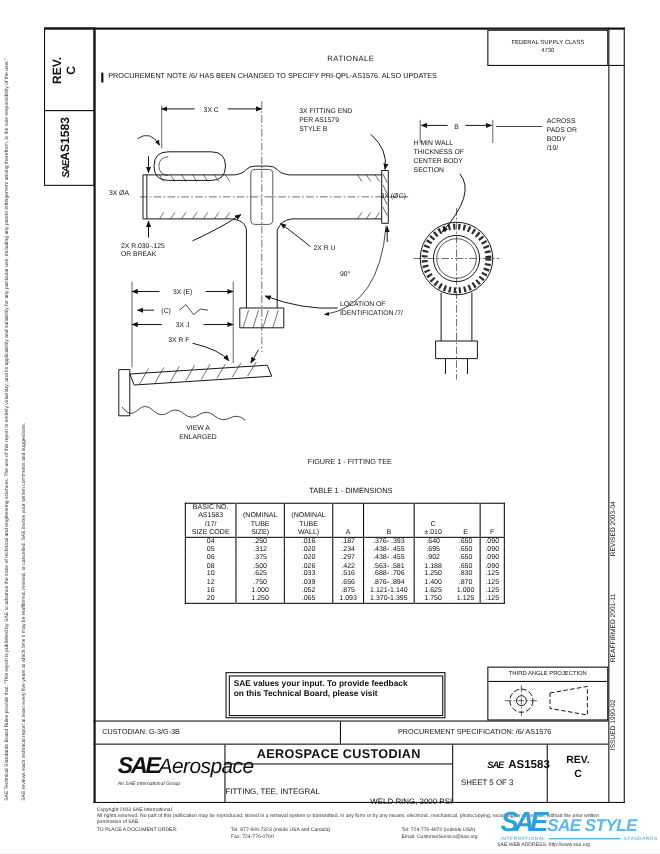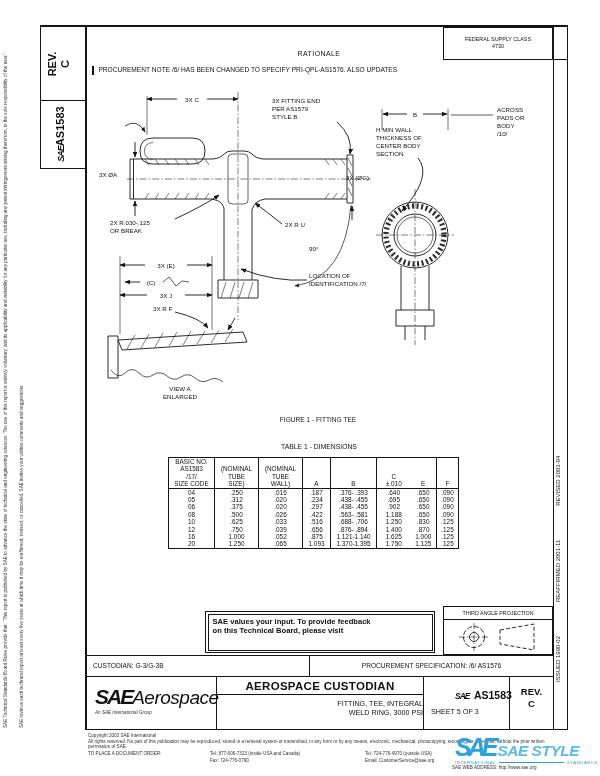--- a/index.html
+++ b/index.html
@@ -318,21 +318,21 @@
             <td class="bR">1.093</td>
             <td class="bR">1.370-1.395</td>
             <td>1.750</td>
             <td class="bR">1.125</td>
             <td>.125</td>
         </tr>
       </tbody>
     </table>
   </div>
 
-  <div class="abs" style="left:205px;top:611px;width:230px;height:42px;border:1.6px solid #141414;padding:1.5px;box-sizing:border-box;">
+  <div class="abs" style="left:205px;top:611px;width:200px;height:42px;border:1.6px solid #141414;padding:1.5px;box-sizing:border-box;">
     <div style="border:1.2px solid #141414;height:100%;box-sizing:border-box;padding:2px 4px;">
       <div class="fbx">SAE values your input. To provide feedback</div>
       <div class="fbx">on this Technical Board, please visit</div>
     </div>
   </div>
 
   <div class="abs" style="left:443px;top:606px;width:110px;height:49px;border:1.2px solid #141414;box-sizing:border-box;">
     <div style="border-bottom:1.2px solid #141414;font-size:5.3px;text-align:center;line-height:12px;height:12px;">THIRD ANGLE PROJECTION</div>
     <svg width="106" height="34" viewBox="0 0 106 34">
       <g stroke="#141414" fill="none" stroke-width=".9">
@@ -343,29 +343,29 @@
       </g>
     </svg>
   </div>
 
   <div class="abs" style="left:85px;top:655px;width:468px;height:21px;border-top:1.4px solid #141414;box-sizing:border-box;display:flex;font-size:6.6px;">
     <div style="width:225px;border-right:1.2px solid #141414;padding:6px 0 0 8px;box-sizing:border-box;">CUSTODIAN: G-3/G-3B</div>
     <div style="flex:1;text-align:center;padding-top:6px;">PROCUREMENT SPECIFICATION: /6/ AS1576</div>
   </div>
 
   <div class="abs" style="left:85px;top:676px;width:468px;height:53px;border-top:1.4px solid #141414;box-sizing:border-box;display:flex;">
-    <div style="width:132px;border-right:1.4px solid #141414;box-sizing:border-box;padding:8px 0 0 10px;">
+    <div style="width:120px;border-right:1.4px solid #141414;box-sizing:border-box;padding:8px 0 0 22px;">
       <div style="white-space:nowrap;">
         <span style="font-size:21px;font-weight:900;font-style:italic;letter-spacing:-2px;">SAE</span><span style="font-size:19px;font-style:italic;letter-spacing:-.5px;">Aerospace</span>
       </div>
       <div style="font-size:4.6px;font-style:italic;color:#333;margin-top:1px;">An SAE International Group</div>
     </div>
     <div style="width:207px;border-right:1.4px solid #141414;box-sizing:border-box;">
       <div style="font-size:11.5px;font-weight:bold;text-align:center;letter-spacing:.3px;border-bottom:1.2px solid #141414;padding:3px 0 2px;">AEROSPACE CUSTODIAN</div>
-      <div style="font-size:7.2px;text-align:right;margin-top:4px;">FITTING, TEE, INTEGRAL</div>
+      <div style="font-size:7.2px;text-align:left;margin-top:20px;">FITTING, TEE, INTEGRAL</div>
       <div style="font-size:7.2px;text-align:right;">WELD RING, 3000 PSI</div>
     </div>
     <div style="width:86px;border-right:1.4px solid #141414;box-sizing:border-box;padding:8px 0 0 7px;">
       <div style="white-space:nowrap;margin-left:24px;">
         <span style="font-size:8.5px;font-weight:900;font-style:italic;letter-spacing:-1px;">SAE</span>
         <span style="font-size:10.5px;font-weight:bold;">AS1583</span>
       </div>
       <div style="font-size:7.2px;margin-top:4px;">SHEET 5 OF 3</div>
     </div>
     <div style="flex:1;text-align:center;padding-top:9px;font-size:9.5px;font-weight:600;line-height:12px;">

